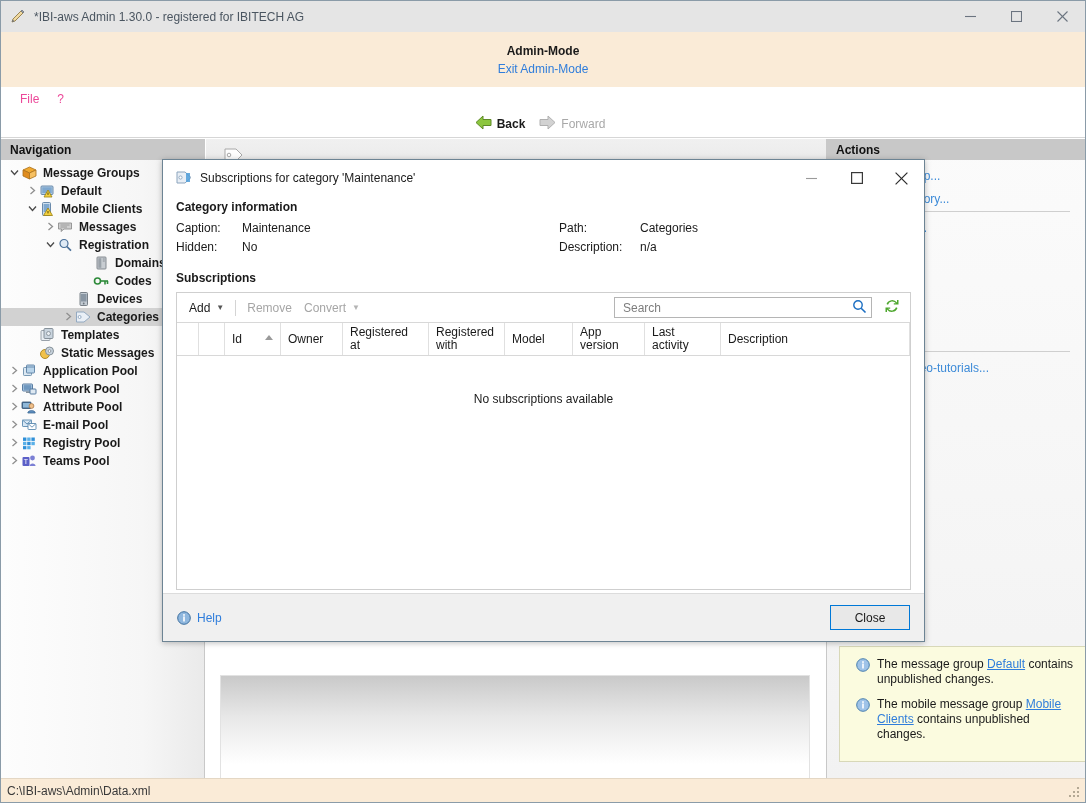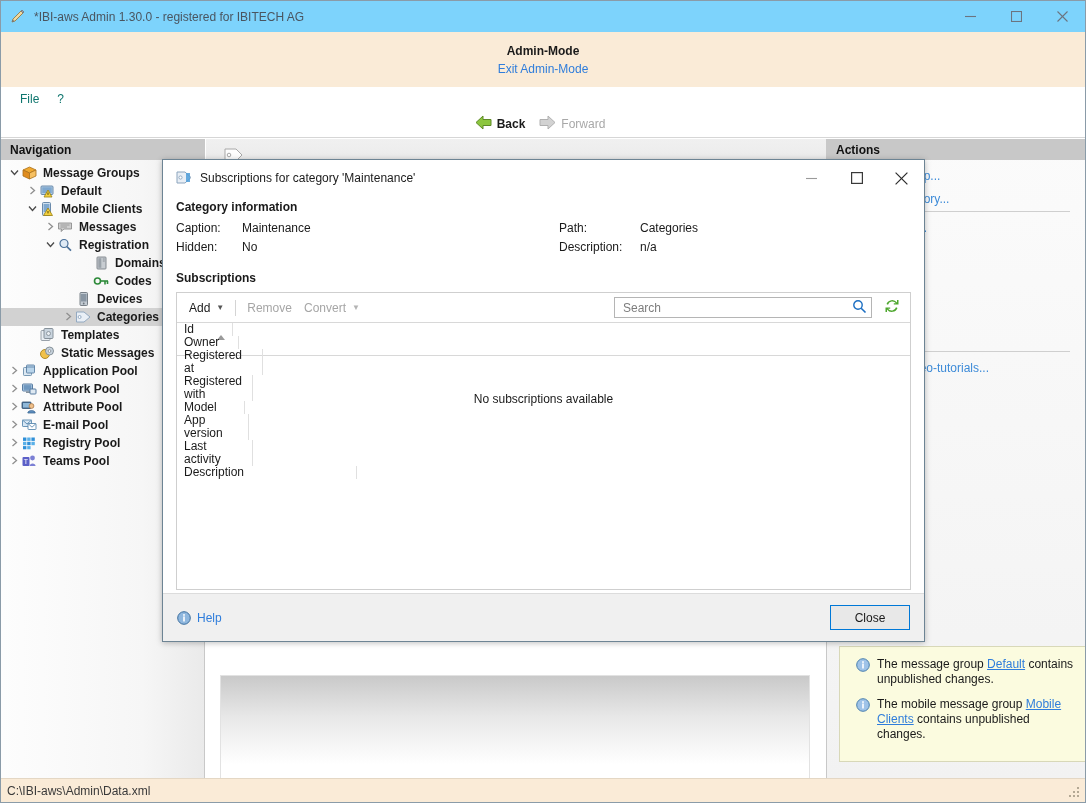--- a/index.html
+++ b/index.html
@@ -16,21 +16,21 @@
     position: relative;
     width: 1086px; height: 803px;
     border: 1px solid #8a9ba8;
     background: #ffffff;
     overflow: hidden;
   }
 
   
   .titlebar {
     position: absolute; left: 0; top: 0; width: 1084px; height: 31px;
-    background: #7dd3fc;
+    background: #e5e5e5;
     display: flex; align-items: center;
   }
   .tb-icon {
     width: 16px; height: 16px; margin-left: 9px; margin-right: 8px;
     position: relative; flex: none;
   }
   .tb-title {
     font-size: 12px; color: #4a5560; white-space: nowrap;
   }
   .tb-buttons { margin-left: auto; display: flex; height: 31px; }
@@ -48,21 +48,21 @@
   }
   .admin-title { font-size: 12px; font-weight: bold; color: #1a1a1a; margin-bottom: 4px; }
   .admin-link { font-size: 12px; color: #2f7ddb; cursor: pointer; }
 
   
   .menubar {
     position: absolute; left: 0; top: 86px; width: 1084px; height: 23px;
     background: #ffffff; display: flex; align-items: center;
     padding-left: 10px;
   }
-  .menu-item { padding: 2px 9px; font-size: 12px; color: #0f766e; }
+  .menu-item { padding: 2px 9px; font-size: 12px; color: #ec4899; }
 
   
   .navtoolbar {
     position: absolute; left: 0; top: 109px; width: 1084px; height: 28px;
     background: #ffffff; display: flex; align-items: center; padding-left: 8px;
     border-bottom: 1px solid #d6d6d6;
     justify-content: center;
   }
   .nav-btn { display: flex; align-items: center; margin-right: 14px; }
   .nav-btn .lbl { font-size: 12px; font-weight: bold; margin-left: 5px; }
@@ -192,21 +192,20 @@
   .searchbox input {
     border: 0; outline: 0; flex: 1; font-size: 12px; font-family: "Liberation Sans", sans-serif;
     color: #1a1a1a; background: transparent;
   }
   .searchbox input::placeholder { color: #7d7d7d; }
   .refresh-btn { width: 24px; height: 22px; margin-left: 8px; display:flex; align-items:center; justify-content:center; }
 
   .grid-head {
     display: flex; height: 34px; border-top: 1px solid #d8d8d8; border-bottom: 1px solid #d8d8d8;
     background: #ffffff;
-    flex-direction: column;
   }
   .gh {
     border-right: 1px solid #e0e0e0; font-size: 12px; color: #1a1a1a;
     display: flex; align-items: center; padding-left: 7px; position: relative;
     line-height: 13px;
   }
   .gh .sortasc {
     position: absolute; right: 7px; top: 12px; width: 0; height: 0;
     border-left: 4px solid transparent; border-right: 4px solid transparent;
     border-bottom: 5px solid #9a9a9a;

